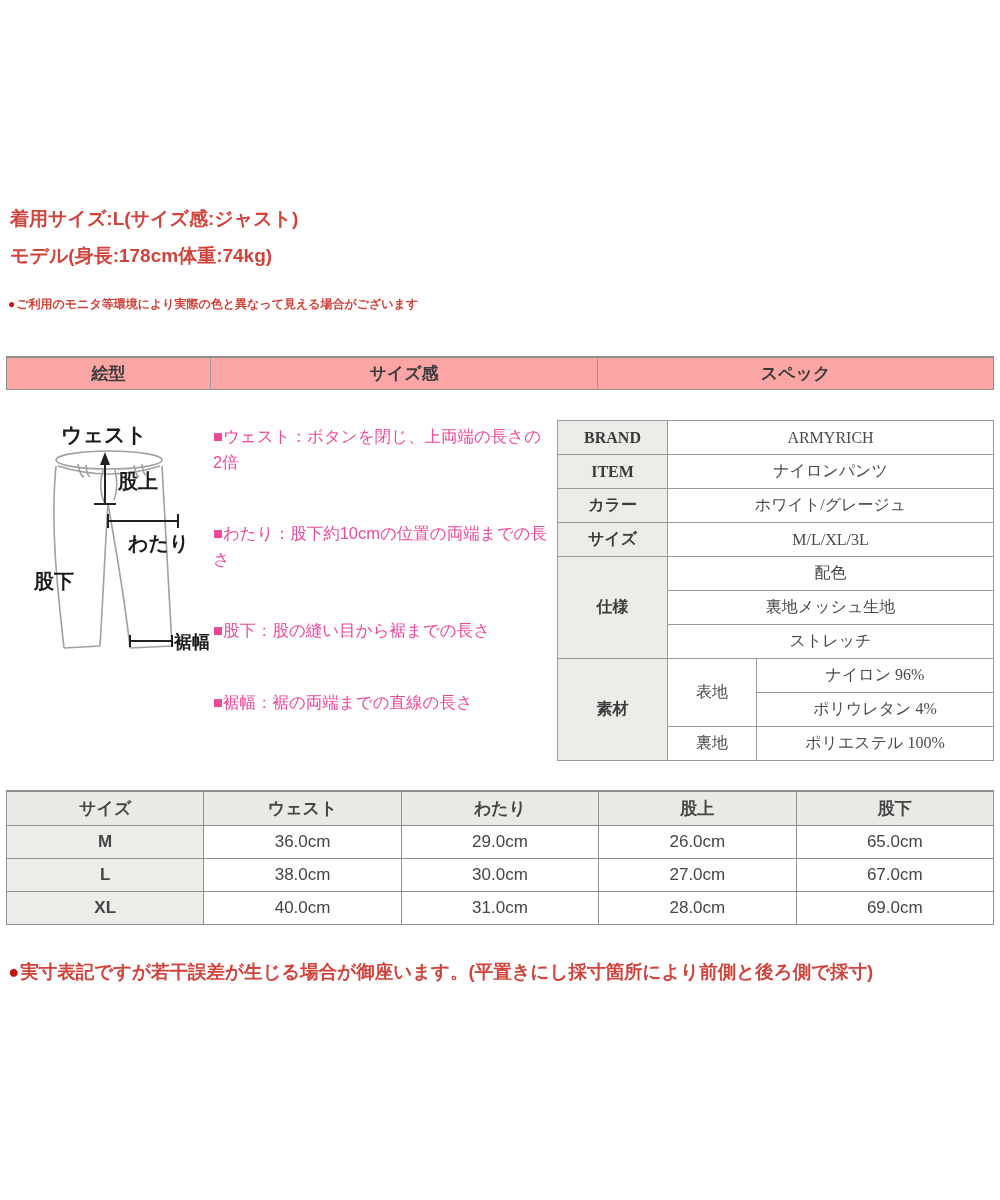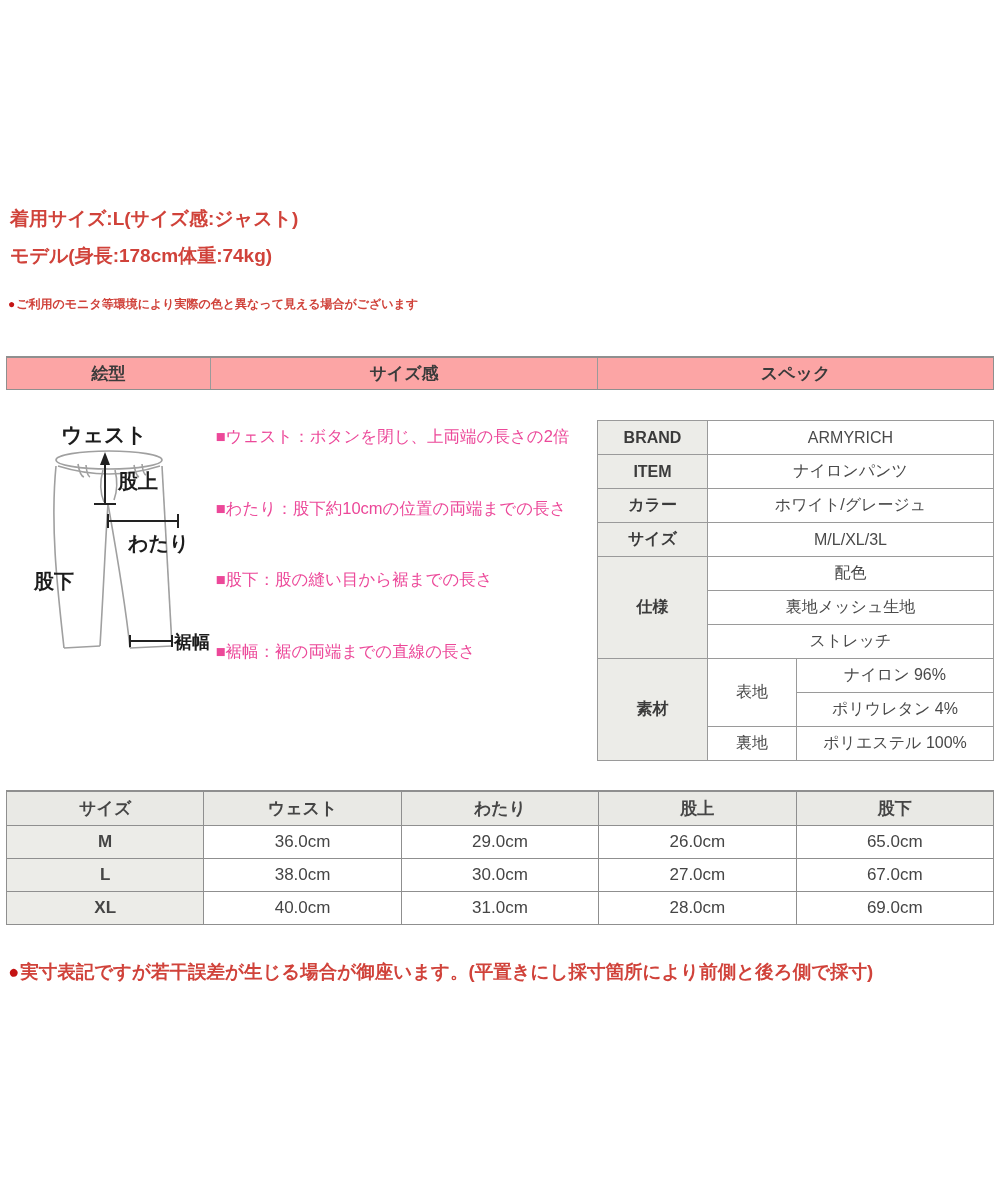--- a/index.html
+++ b/index.html
@@ -44,21 +44,21 @@
   .cell-measure { width: 387px; border-right: 1px solid #9a9a9a; }
   .cell-spec    { flex: 1; }
 
   .content { position: absolute; left: 6px; top: 398px; width: 988px; display: flex; }
   .diagram { width: 208px; padding-top: 10px; }
   .notes   { width: 384px; padding: 26px 8px 0 2px; font-size: 16.5px; color: #ec4899; }
   .note-item { margin-bottom: 46px; line-height: 1.55; }
   .note-item:last-child { margin-bottom: 3px; }
   .spec-wrap { flex: 1; padding-top: 22px; }
 
-  table.spec { border-collapse: collapse; width: 397px; table-layout: fixed; }
+  table.spec { border-collapse: collapse; width: 437px; table-layout: fixed; font-family: Liberation Serif, serif; }
   .spec th, .spec td {
     border: 1px solid #9a9a9a;
     font-size: 16px; height: 34px;
     text-align: center; padding: 0 3px;
     color: #4a4a4a;
   }
   .spec th.lbl { background: #ecece8; font-weight: 700; color: #3b3b3b; }
   .spec td { background: #ffffff; font-weight: 400; }
 
   table.sizes {

